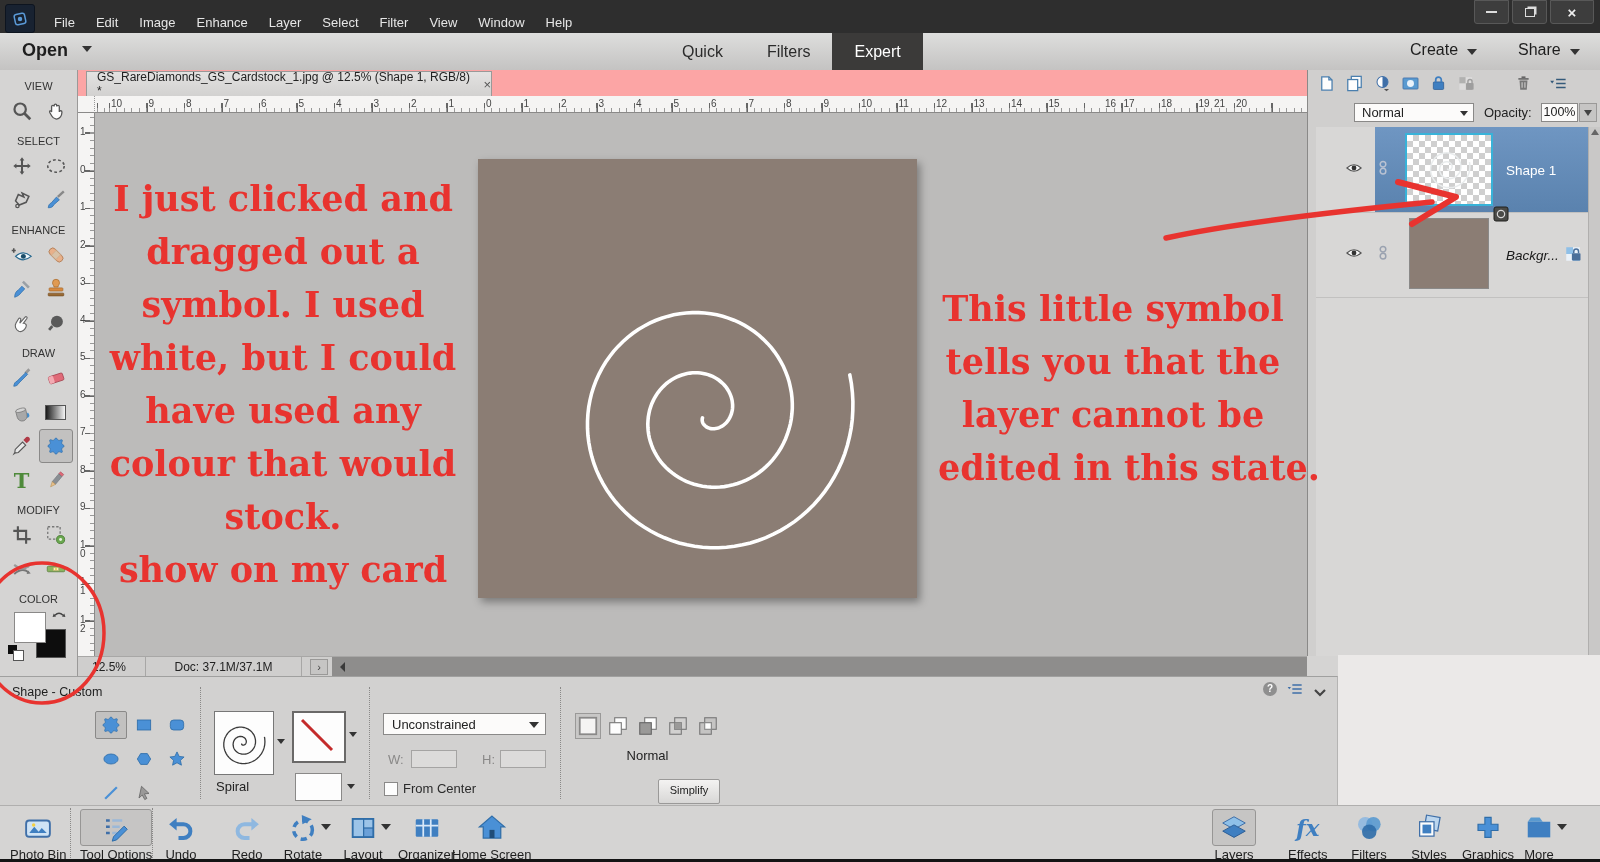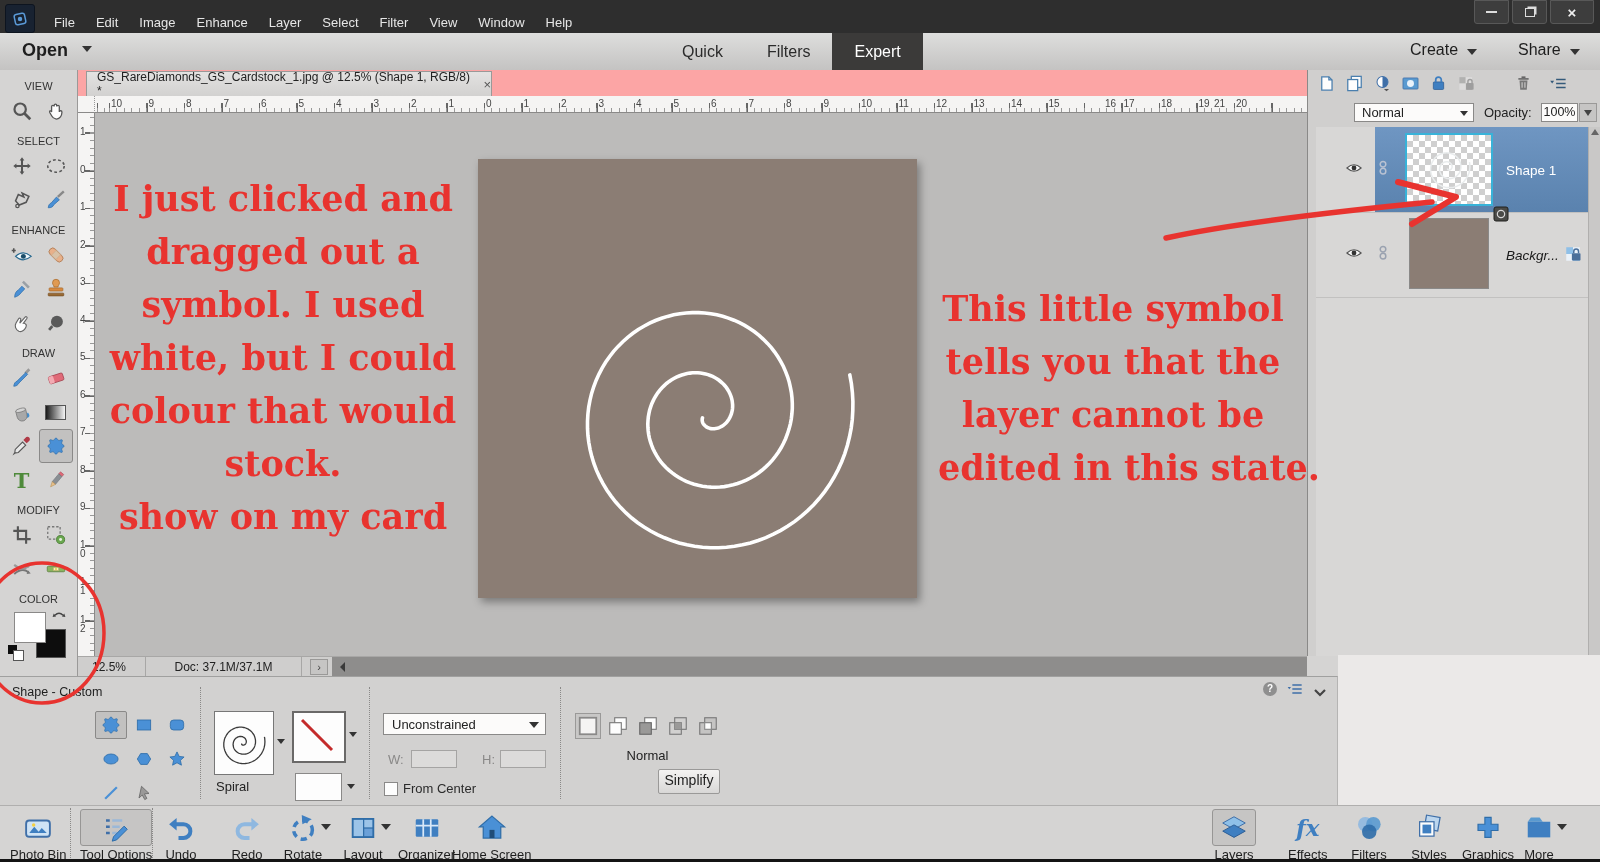--- a/index.html
+++ b/index.html
@@ -92,21 +92,21 @@
   #fill-box{position:absolute;left:295px;top:96px;width:45px;height:26px;background:#fdfdfd;border:1px solid #8a8988;}
   .mini-caret{width:0;height:0;border-left:4px solid transparent;border-right:4px solid transparent;border-top:5px solid #333;position:absolute;}
   #unconstrained{position:absolute;left:383px;top:36px;width:163px;height:22px;background:#fcfbfa;border:1px solid #8a8988;box-sizing:border-box;font-size:13px;display:flex;align-items:center;padding-left:8px;}
   .dim-label{position:absolute;font-size:13px;color:#8a8988;}
   .dim-input{position:absolute;width:46px;height:18px;background:#dcdbda;border:1px solid #a5a4a3;box-sizing:border-box;font-size:12px;padding:0 4px;color:#333;}
   #from-center-cb{position:absolute;left:384px;top:105px;width:12px;height:12px;background:#fdfdfd;border:1px solid #8a8988;}
   #from-center-label{position:absolute;left:403px;top:104px;font-size:13px;color:#2b2b2b;}
   .geo-cell{position:absolute;top:36px;width:26px;height:26px;display:flex;align-items:center;justify-content:center;}
   .geo-cell.sel{border:1px solid #9a9998;background:#c8c7c6;box-sizing:border-box;}
   #combine-label{position:absolute;left:600px;top:71px;width:95px;text-align:center;font-size:13px;}
-  #simplify-btn{position:absolute;left:658px;top:92px;width:60px;height:23px;background:linear-gradient(#f4f3f2,#d8d7d6);border:1px solid #9a9998;border-radius:2px;font-size:14px;text-align:center;line-height:21px;}
+  #simplify-btn{position:absolute;left:658px;top:102px;width:60px;height:23px;background:linear-gradient(#f4f3f2,#d8d7d6);border:1px solid #9a9998;border-radius:2px;font-size:11px;text-align:center;line-height:21px;}
   #to-help{position:absolute;left:1263px;top:5px;width:14px;height:14px;border-radius:50%;background:#8f8f8f;color:#fff;font-size:10px;font-weight:bold;text-align:center;line-height:14px;}
   
   #taskbar{position:absolute;left:0;top:805px;width:1600px;height:54px;background:#d5d4d3;border-top:1px solid #b0afae;box-sizing:border-box;}
   .tb-item{position:absolute;top:3px;text-align:center;}
   .tb-ico{height:37px;display:flex;align-items:center;justify-content:center;border-radius:3px;padding:0 6px;position:relative;}
   .tb-ico.pressed{background:#c6c5c4;border:1px solid #979695;box-sizing:border-box;}
   .tb-label{font-size:13px;color:#1e1e1e;margin-top:1px;white-space:nowrap;}
   .tb-caret{position:absolute;right:-7px;top:15px;}
   .tb-sep{position:absolute;top:808px;height:50px;border-left:1px dotted #8a8988;}
   #bottom-strip{position:absolute;left:0;top:859px;width:1600px;height:3px;background:#141414;}
@@ -811,20 +811,21 @@
     </div>
   <div class="tb-sep" style="left:70px;"></div>
   <div class="tb-sep" style="left:152px;"></div>
   <div id="bottom-strip"></div>
 
   <div class="annot" id="annot-left" style="left: 95px; top: 172px; width: 376px; color: rgb(232, 51, 47);">
       <div>I just clicked and</div>
       <div>dragged out a</div>
       <div>symbol. I used</div>
       <div>white, but I could</div>
+      <div>have used any</div>
       <div>colour that would</div>
       <div>stock.</div>
       <div>show on my card</div>
     </div>
   <div class="annot" id="annot-right" style="left: 938px; top: 282px; width: 350px; color: rgb(232, 51, 47);">
       <div>This little symbol</div>
       <div>tells you that the</div>
       <div>layer cannot be</div>
       <div>edited in this state.</div>
     </div>

